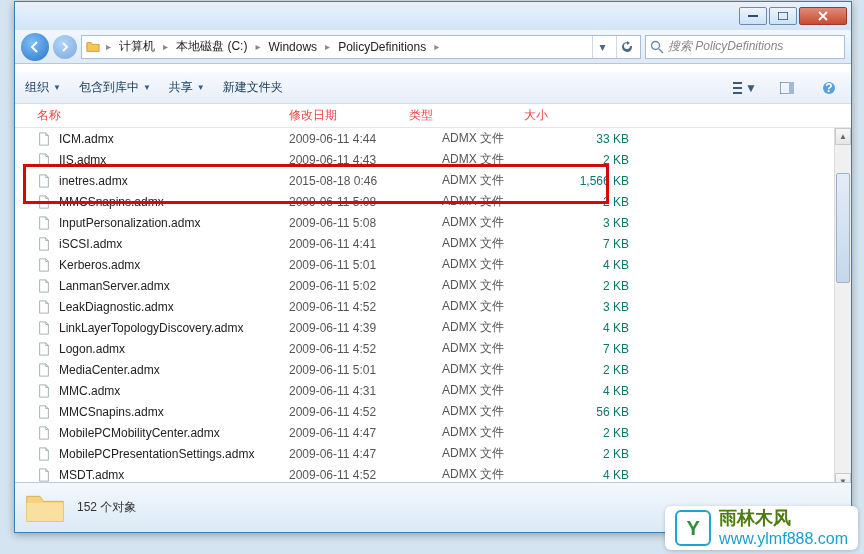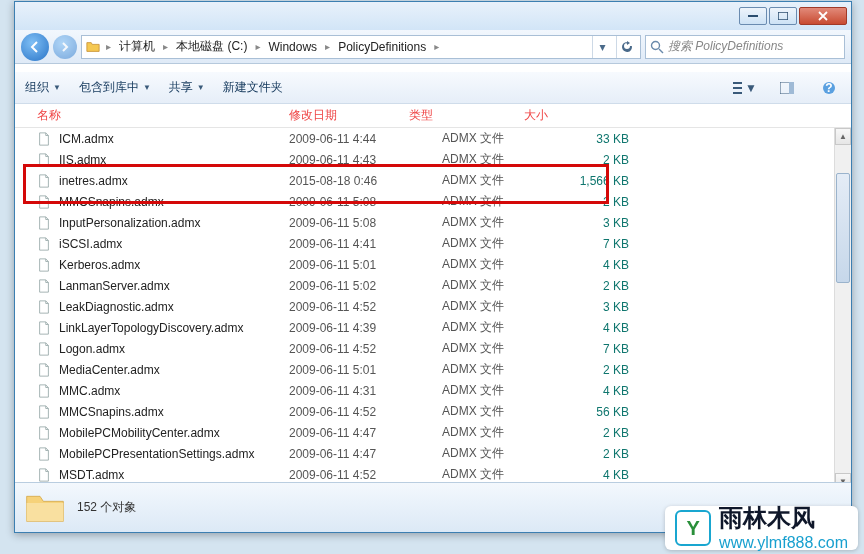--- a/index.html
+++ b/index.html
@@ -59,21 +59,21 @@
 
 
 .status { position: absolute; bottom: 0; left: 0; right: 0; height: 50px; background: linear-gradient(#f3f8fd,#dce9f6); border-top: 1px solid #b9cde0; display: flex; align-items: center; padding-left: 10px; gap: 12px; }
 .status .foldico { width: 40px; height: 36px; }
 .status .stx { color: #333; }
 
 
 .wm { position: absolute; right: 6px; bottom: 4px; height: 44px; display: flex; align-items: center; gap: 8px; background: #fff; border-radius: 6px; padding: 4px 10px; box-shadow: 0 1px 4px rgba(0,0,0,.2); }
 .wm .logo { width: 36px; height: 36px; border: 2px solid #19a6d0; border-radius: 6px; display: flex; align-items: center; justify-content: center; color: #2a8f3a; font-weight: bold; font-size: 20px; }
 .wm .tx { display: flex; flex-direction: column; line-height: 1.2; }
-.wm .t1 { color: #0f172a; font-size: 24px; font-weight: 600; }
+.wm .t1 { color: #4d7c0f; font-size: 18px; font-weight: 600; }
 .wm .t2 { color: #18a0cf; font-size: 16px; }
 
 
 .fileico { width: 14px; height: 14px; }
 </style>
 </head>
 <body>
 
 <div class="window">
 

